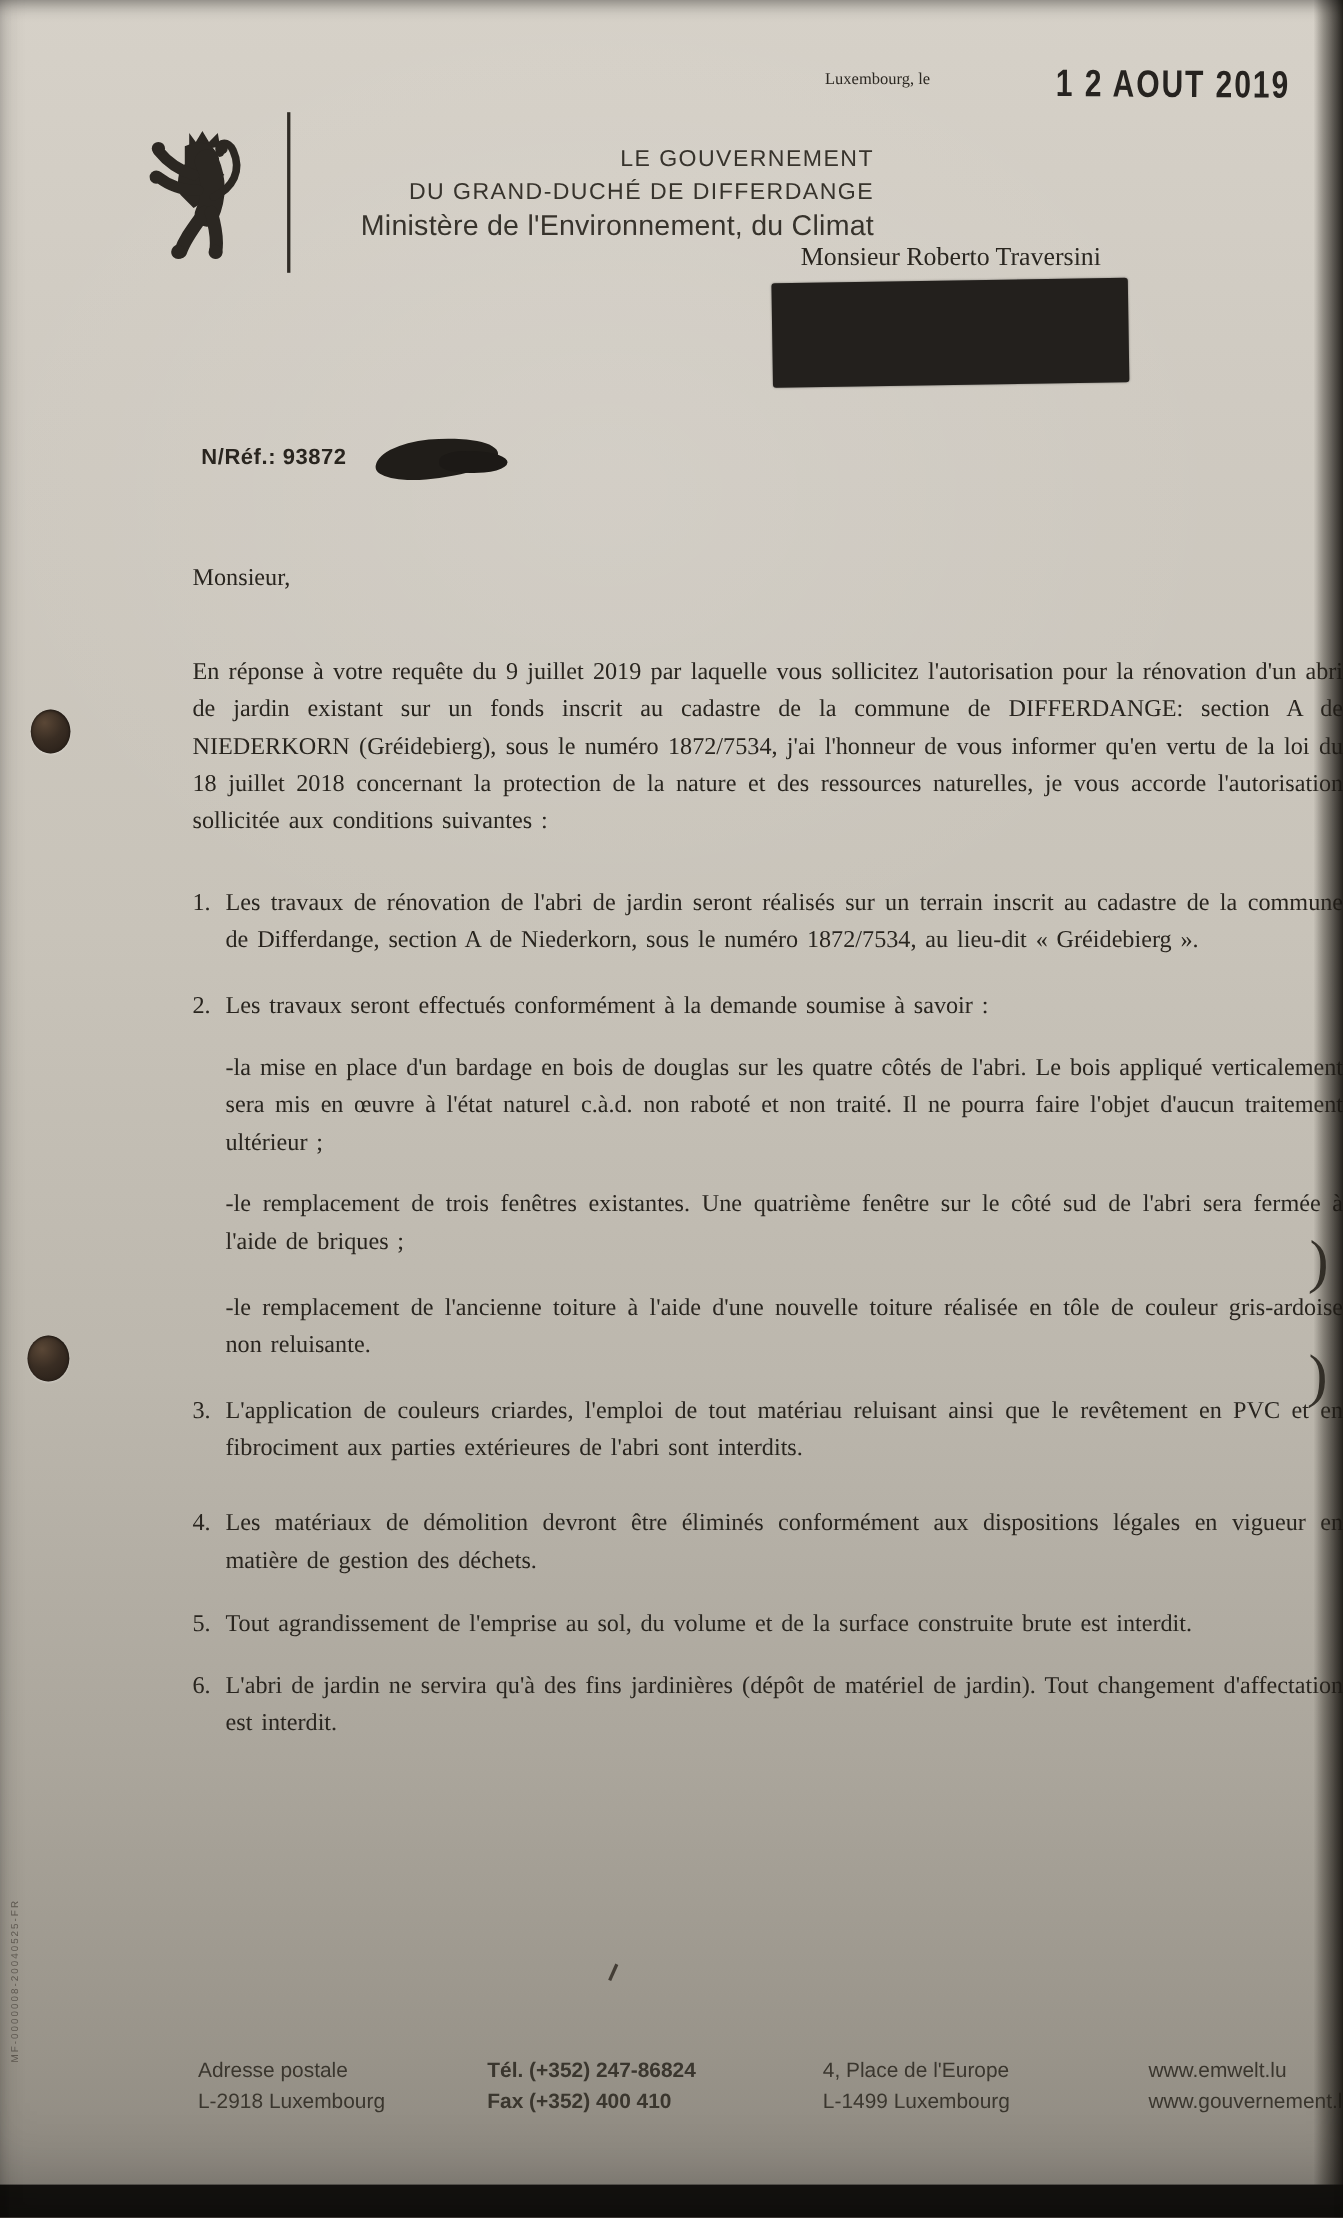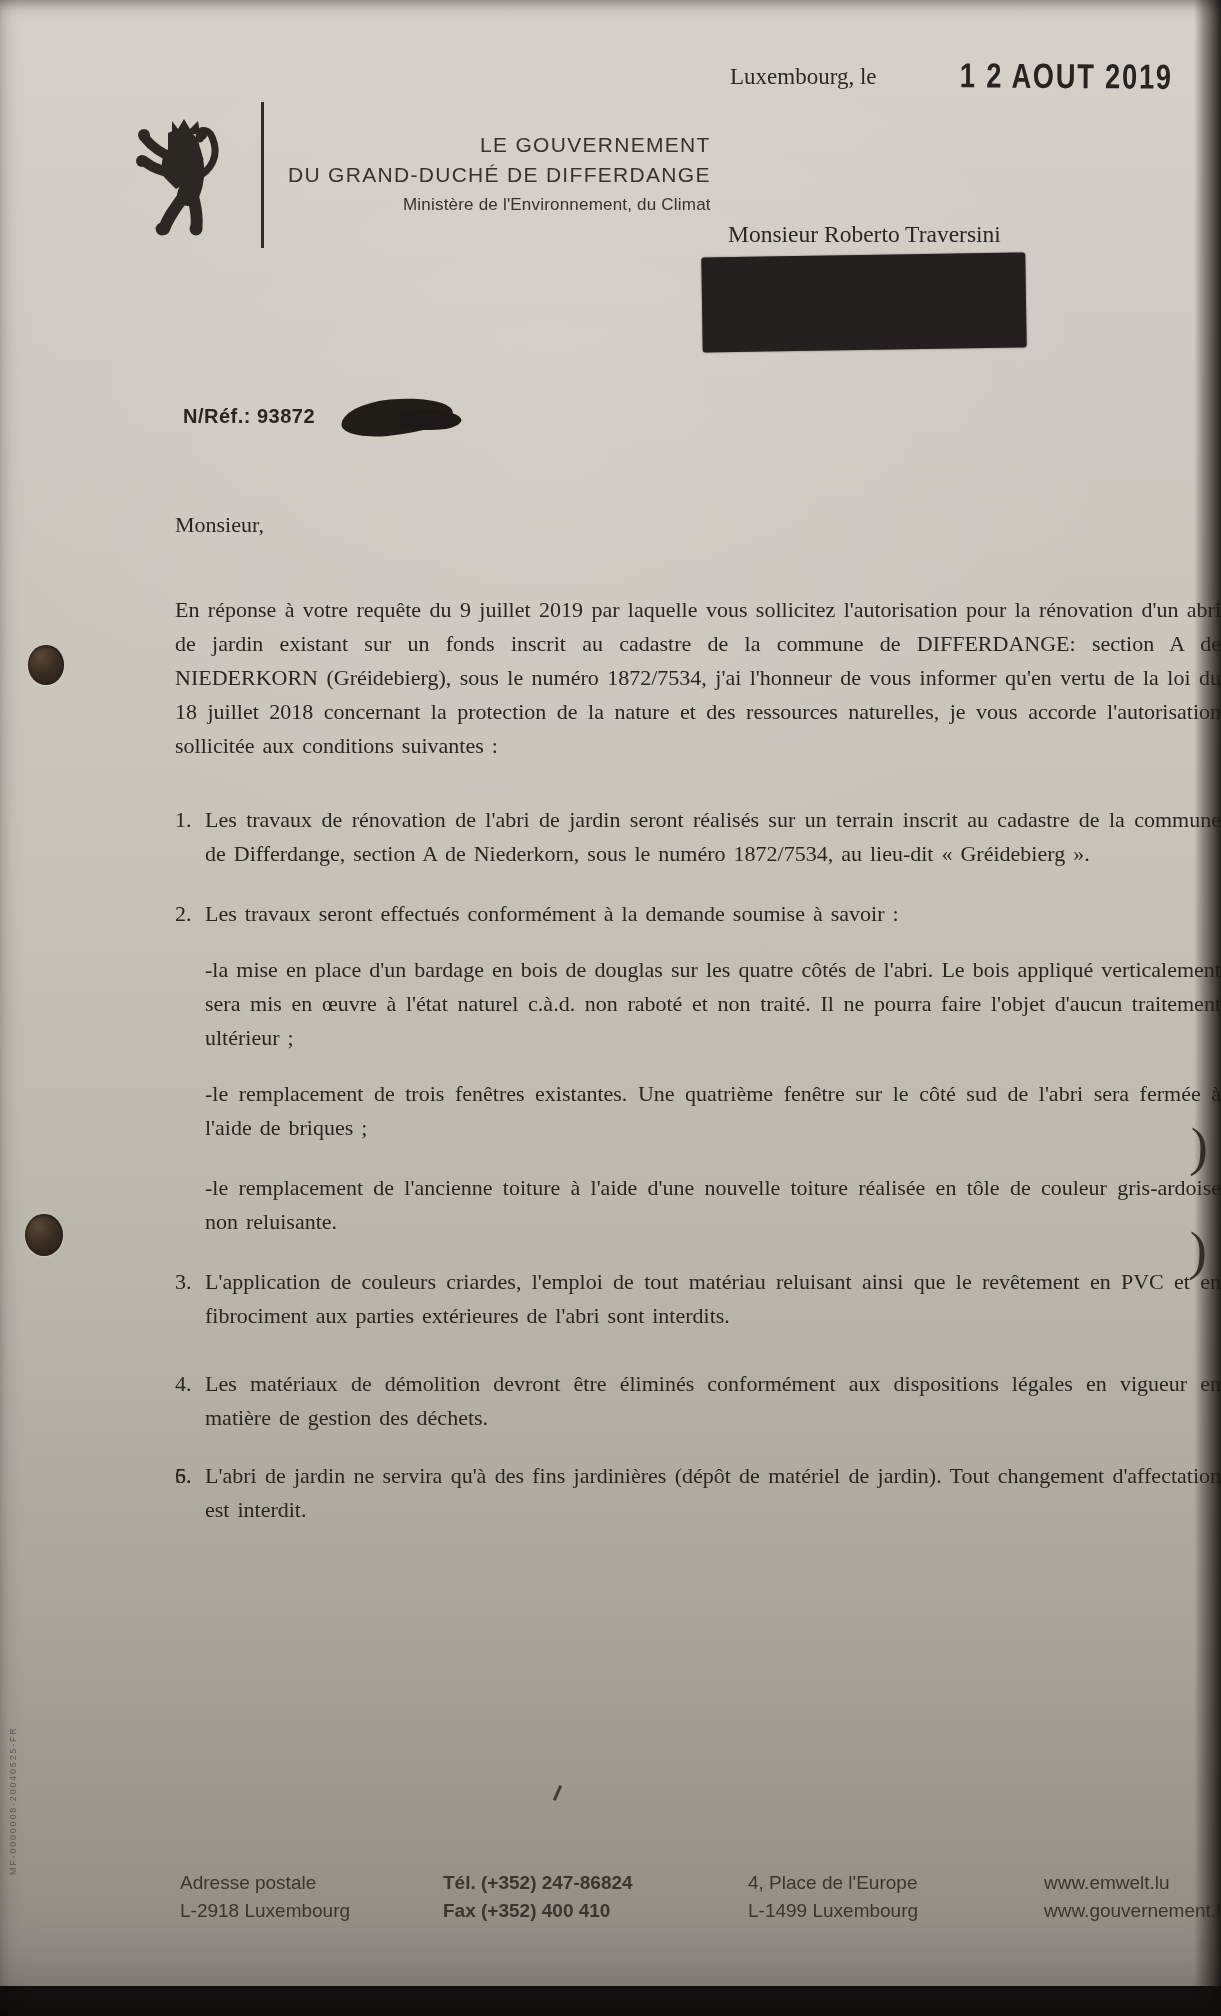--- a/index.html
+++ b/index.html
@@ -22,24 +22,24 @@
     position:absolute; top:0; bottom:0; right:0; width:27px; z-index:30; pointer-events:none;
     background:linear-gradient(90deg, rgba(44,40,33,0) 0%, rgba(44,40,33,0.40) 35%, rgba(26,23,19,0.92) 100%);
   }
   .bottom-bar { position:absolute; left:0; right:0; top:1986px; height:30px; background:#151310; z-index:35; }
 
   
   .lion { position:absolute; left:128px; top:106px; width:112px; height:130px; }
   .lh-divider { position:absolute; left:261px; top:102px; width:3px; height:146px; background:#2f2b25; }
   .lh-text { position:absolute; left:288px; top:130px; font-family:"Liberation Sans",sans-serif; color:#37332c;text-align:right; }
   .lh-gov { font-size:21px; line-height:30px; letter-spacing:1.3px; white-space:nowrap; }
-  .lh-min { font-size:17px; line-height:30px; letter-spacing:0.2px; white-space:nowrap; }
-
-  
-  .place { position:absolute; left:730px; top:64px; font-family:"Liberation Serif",serif; font-size:23px; color:#2c2822; white-space:nowrap; }
+  .lh-min { font-size:26px; line-height:30px; letter-spacing:0.2px; white-space:nowrap;margin-left:40px; }
+
+  
+  .place { position:absolute; left:750px; top:64px; font-family:"Liberation Serif",serif; font-size:15px; color:#2c2822; white-space:nowrap; }
   .stamp { position:absolute; left:960px; top:56px; font-family:"Liberation Sans",sans-serif;
            font-weight:700; font-size:31px; letter-spacing:2px; color:#262320; white-space:nowrap;
            transform:scaleX(0.88) scaleY(1.12) rotate(0.3deg); transform-origin:left top; }
 
   
   .recipient { position:absolute; left:728px; top:221px; font-family:"Liberation Serif",serif; font-size:23.5px; color:#2a2620; white-space:nowrap; }
   .redaction { position:absolute; left:702px; top:255px; width:324px; height:95px; background:#23201d;
                border-radius:3px; transform:rotate(-0.9deg); box-shadow:0 0 2px rgba(0,0,0,0.45); }
 
   
@@ -153,20 +153,21 @@
       <span>L'application de couleurs criardes, l'emploi de tout matériau reluisant ainsi que le revêtement en PVC et en fibrociment aux parties extérieures de l'abri sont interdits.</span>
     </div>
 
     <div class="cond mb24">
       <span class="num">4.</span>
       <span>Les matériaux de démolition devront être éliminés conformément aux dispositions légales en vigueur en matière de gestion des déchets.</span>
     </div>
 
     <div class="cond mb22">
       <span class="num">5.</span>
+      <span>Tout agrandissement de l'emprise au sol, du volume et de la surface construite brute est interdit.</span>
     </div>
 
     <div class="cond">
       <span class="num">6.</span>
       <span>L'abri de jardin ne servira qu'à des fins jardinières (dépôt de matériel de jardin). Tout changement d'affectation est interdit.</span>
     </div>
   </div>
 
   <div class="paren paren1">)</div>
   <div class="paren paren2">)</div>

